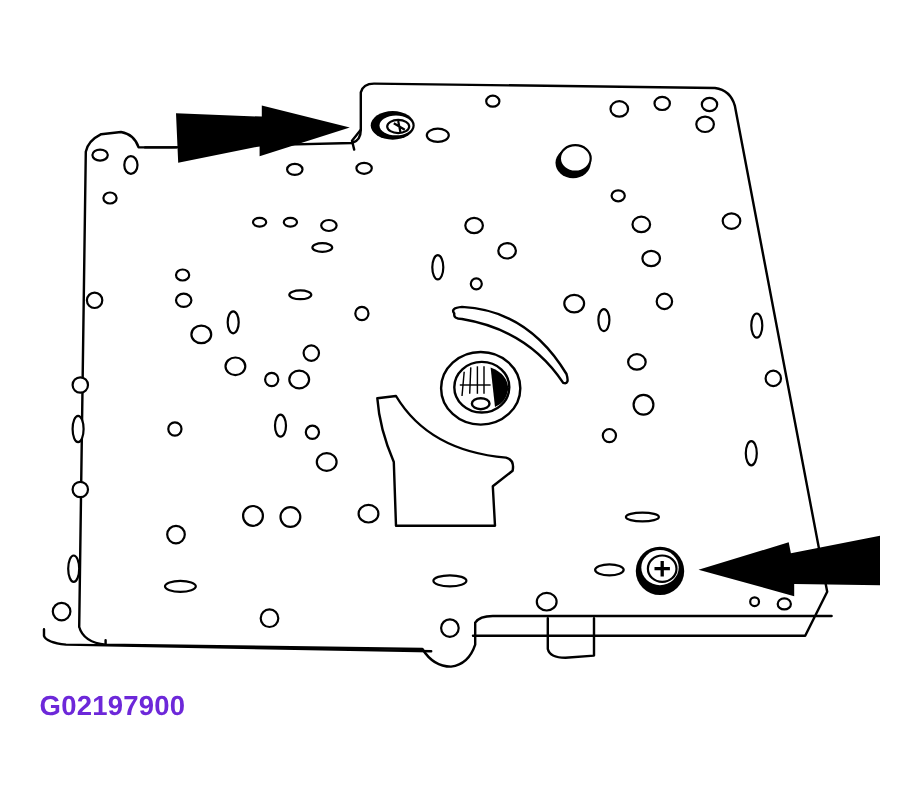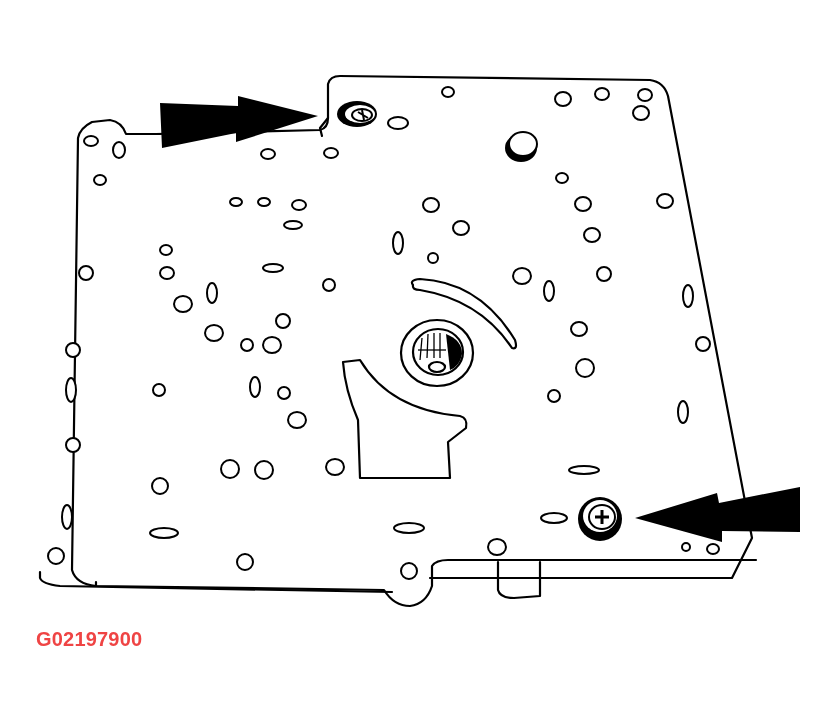--- a/index.html
+++ b/index.html
@@ -1,21 +1,21 @@
 <!DOCTYPE html>
 <html><head>
 <meta charset="utf-8">
 <style>
   html, body { margin: 0; padding: 0; background: #ffffff; }
   body { width: 838px; height: 725px; position: relative; overflow: hidden; }
   #figure { position: absolute; left: 0; top: 0; width: 838px; height: 725px; }
   .caption {
     position: absolute; left: 36px; top: 628px;
     font-family: "Liberation Sans", sans-serif; font-weight: bold;
-    font-size: 20px; color: #ef4444; letter-spacing: 0.2px;
+    font-size: 25px; color: #6d28d9; letter-spacing: 0.2px;
   }
   svg .o { fill: none; stroke: #000; stroke-width: 2.2; stroke-linejoin: round; stroke-linecap: round; }
   svg .h { fill: #fff; stroke: #000; stroke-width: 2; }
   svg .b { fill: #000; stroke: none; }
 </style>
 </head>
 <body>
 
 <svg id="figure" viewBox="0 0 838 725" xmlns="http://www.w3.org/2000/svg">
 

